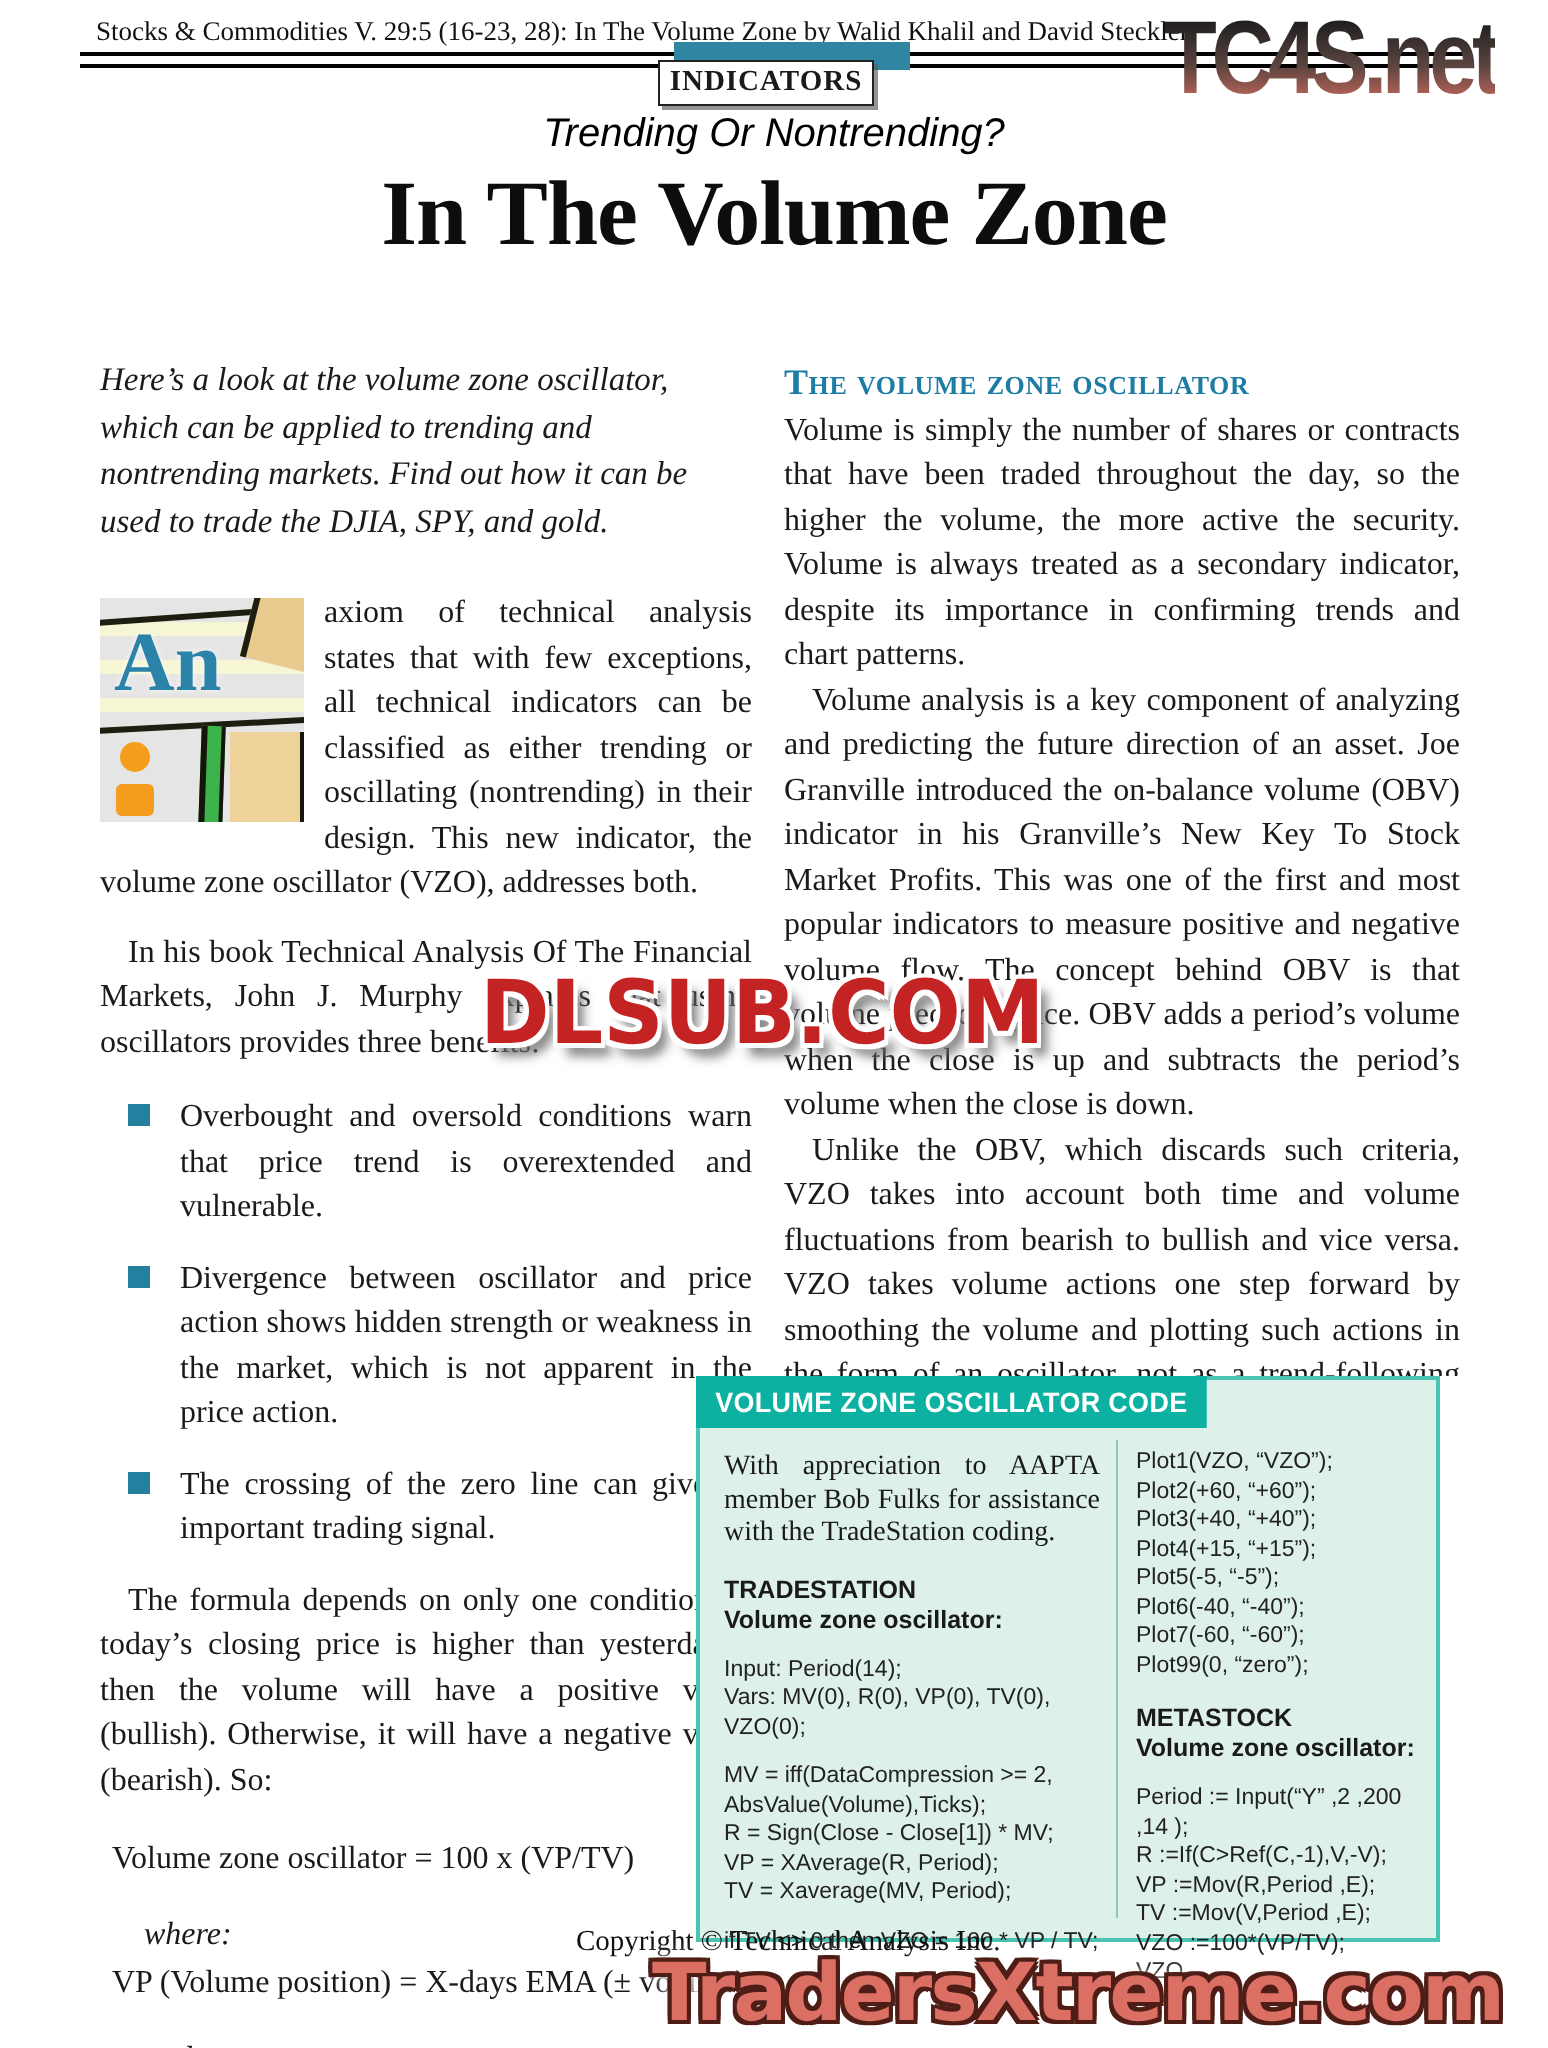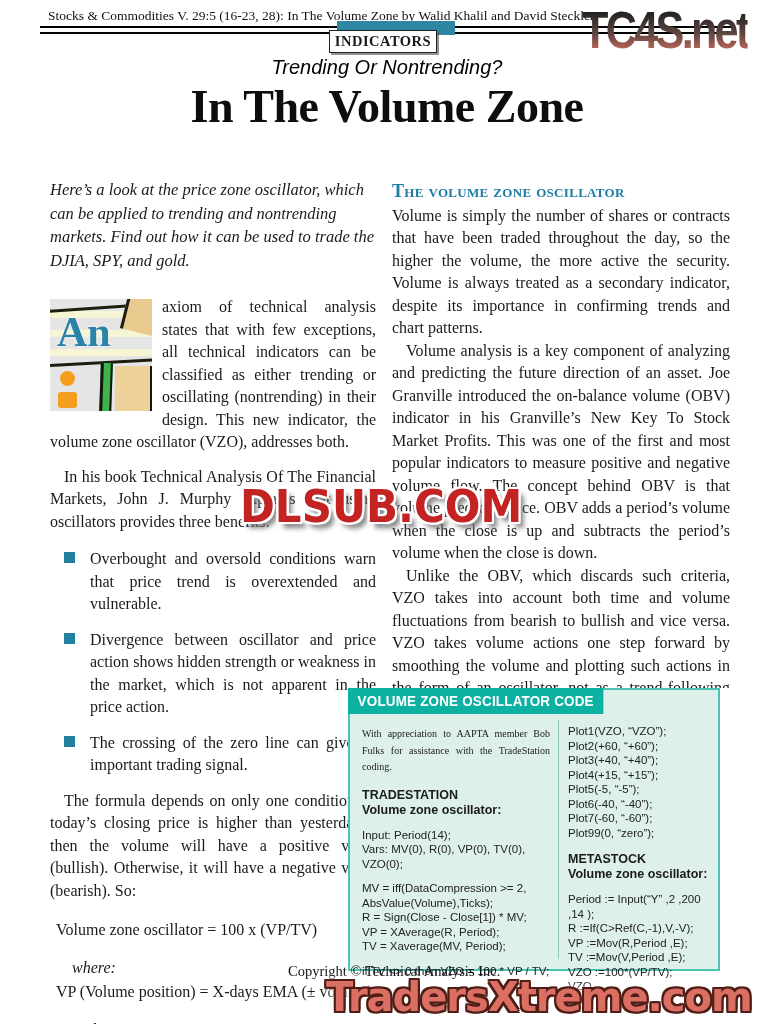--- a/index.html
+++ b/index.html
@@ -67,21 +67,21 @@
   }
   .code-box-title {
     position:absolute; left:-2px; top:-2px; height:26px; min-width:232px;
     background:#0db1a2; color:#fff; font-family:"Liberation Sans", sans-serif;
     font-weight:bold; font-size:14px; line-height:26px; padding:0 10px; letter-spacing:.2px;
     transform:scaleX(.96); transform-origin:left;
   }
   .cb-left  { position:absolute; left:12px; top:36px; width:188px; }
   .cb-right { position:absolute; left:218px; top:34px; width:148px; }
   .cb-div   { position:absolute; left:208px; top:30px; bottom:10px; width:1px; background:#8fc9bd; }
-  .cb-ack { font-size:10px; line-height:16.5px; text-align:justify; }
+  .cb-ack { font-size:14px; line-height:16.5px; text-align:justify; }
   .cb-h { font-family:"Liberation Sans", sans-serif; font-weight:bold; font-size:12.5px; line-height:15px; }
   .cb-h.gap { margin-top:12px; }
   .code-line { font-family:"Liberation Sans", sans-serif; font-size:11.5px; line-height:14.5px; color:#222; }
   .code-group { margin-top:10px; }
   
   .footer { position:absolute; left:288px; top:963px; font-size:14.5px; color:#111; }
   
   .wm-tc4s {
     position:absolute; left:582px; top:0; z-index:30;
     font-family:"Liberation Sans", sans-serif; font-weight:bold; font-size:48px; letter-spacing:-3px;
@@ -118,21 +118,21 @@
   <div class="ind-bar"></div>
   <div class="ind-box">
     <span>INDICATORS</span>
   </div>
   <div class="wm-tc4s">TC4S.net</div>
 
   <div class="kicker">Trending Or Nontrending?</div>
   <div class="title">In The Volume Zone</div>
 
   <div class="left-col">
-    <div class="intro">Here’s a look at the price zone oscillator, which can be applied to trending and nontrending markets. Find out how it can be used to trade the DJIA, SPY, and gold.</div>
+    <div class="intro">Here’s a look at the volume zone oscillator, which can be applied to trending and nontrending markets. Find out how it can be used to trade the DJIA, SPY, and gold.</div>
 
     <div class="just">
       <span class="dropcap-art">
         <span class="art-stripes"></span>
         <span class="art-line-top"></span>
         <span class="art-corner"></span>
         <span class="art-line-mid"></span>
         <span class="art-dot"></span>
         <span class="art-bar"></span>
         <span class="art-green"></span>

